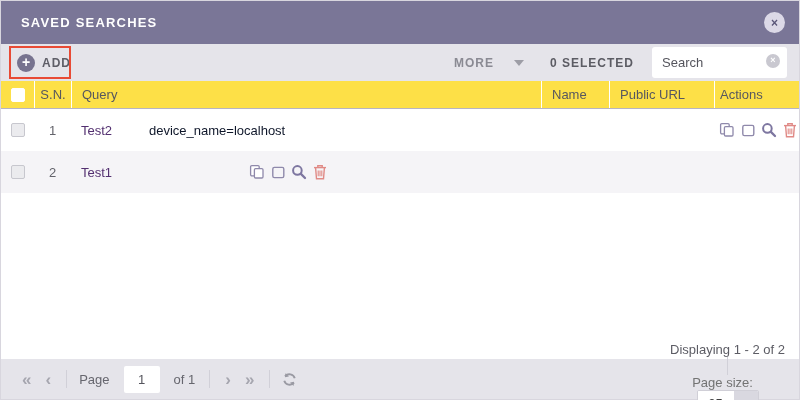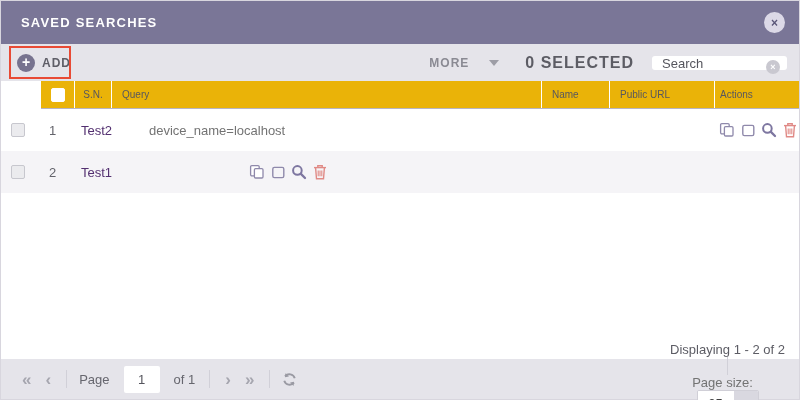--- a/index.html
+++ b/index.html
@@ -44,41 +44,41 @@
     border: 2px solid #e84a35; pointer-events: none; z-index: 5;
   }
   .toolbar-right { margin-left: auto; display: flex; align-items: center; }
   .more-btn { display: flex; align-items: center; gap: 20px; cursor: pointer; margin-right: 26px; }
   .more-label { font-size: 12px; font-weight: 600; color: #8a8a93; letter-spacing: 1px; }
   .caret-down {
     width: 0; height: 0;
     border-left: 5px solid transparent; border-right: 5px solid transparent;
     border-top: 6px solid #9d9da6;
   }
-  .selected-label { font-size: 16px; font-weight: 600; color: #5c5c64; letter-spacing: 1px; margin-right: 18px; }
+  .selected-label { font-size: 12px; font-weight: 600; color: #5c5c64; letter-spacing: 1px; margin-right: 18px; }
   .search-wrap { position: relative; width: 135px; }
   .search-input {
-    width: 135px; height: 14px; border: none; border-radius: 3px;
+    width: 135px; height: 31px; border: none; border-radius: 3px;
     background: #ffffff; padding: 0 28px 0 10px;
     font-family: "Liberation Sans", sans-serif; font-size: 13px; color: #3d3d45; outline: none;
   }
   .search-input::placeholder { color: #55555d; opacity: 1; }
   .search-clear {
     position: absolute; right: 7px; top: 6.5px;
     width: 14px; height: 14px; border-radius: 50%; background: #c9c8d0;
     color: #ffffff; font-size: 9px; font-weight: bold;
     display: flex; align-items: center; justify-content: center; cursor: pointer; line-height: 1;
   }
 
   
   .thead {
-    height: 28px; flex: 0 0 28px; background: #eab308;
+    height: 28px; flex: 0 0 28px; background: #fde047;
     display: flex; align-items: stretch;
     border-bottom: 1px solid #b7b4c3;
-    font-size: 10px; color: #57575f; margin-left: 40px;
+    font-size: 13px; color: #57575f;
   }
   .thead .cell { display: flex; align-items: center; padding-left: 10px; }
   .thead .cell + .cell { border-left: 1px solid #ffffff; }
   .c-check { width: 33px; flex: 0 0 33px; padding-left: 0 !important; justify-content: center; }
   .c-sn    { width: 37px; flex: 0 0 37px; padding-left: 0 !important; justify-content: center; }
   .c-name  { width: 68px; flex: 0 0 68px; }
   .c-query { flex: 1 1 auto; }
   .c-url   { width: 105px; flex: 0 0 105px; }
   .c-actions { width: 85px; flex: 0 0 85px; padding-left: 5px !important; }
 
@@ -86,21 +86,21 @@
     width: 14px; height: 14px; border-radius: 2px; cursor: pointer;
   }
   .checkbox.head { background: #ffffff; border: 1px solid #ffffff; }
   .checkbox.row  { background: #ebebee; border: 1px solid #c7c7ce; }
 
   .trow { height: 42px; flex: 0 0 42px; display: flex; align-items: center; font-size: 13px; }
   .trow.alt { background: #f5f4f7; }
   .trow .cell { display: flex; align-items: center; padding-left: 10px; }
   .sn-val { color: #63636b; }
   .name-link { color: #533070; font-weight: normal; cursor: pointer; }
-  .query-val { color: #737373; }
+  .query-val { color: #0f172a; }
   .actions-group { display: flex; align-items: center; gap: 5px; }
   .action-icon { width: 16px; height: 16px; display: flex; align-items: center; justify-content: center; cursor: pointer; }
 
   .tbody-spacer { flex: 1 1 auto; background: #ffffff; }
 
   
   .footerbar {
     height: 40px; flex: 0 0 40px; background: #e5e4ea;
     display: flex; align-items: center; padding: 0 14px; font-size: 13px; color: #66666e;
   }

